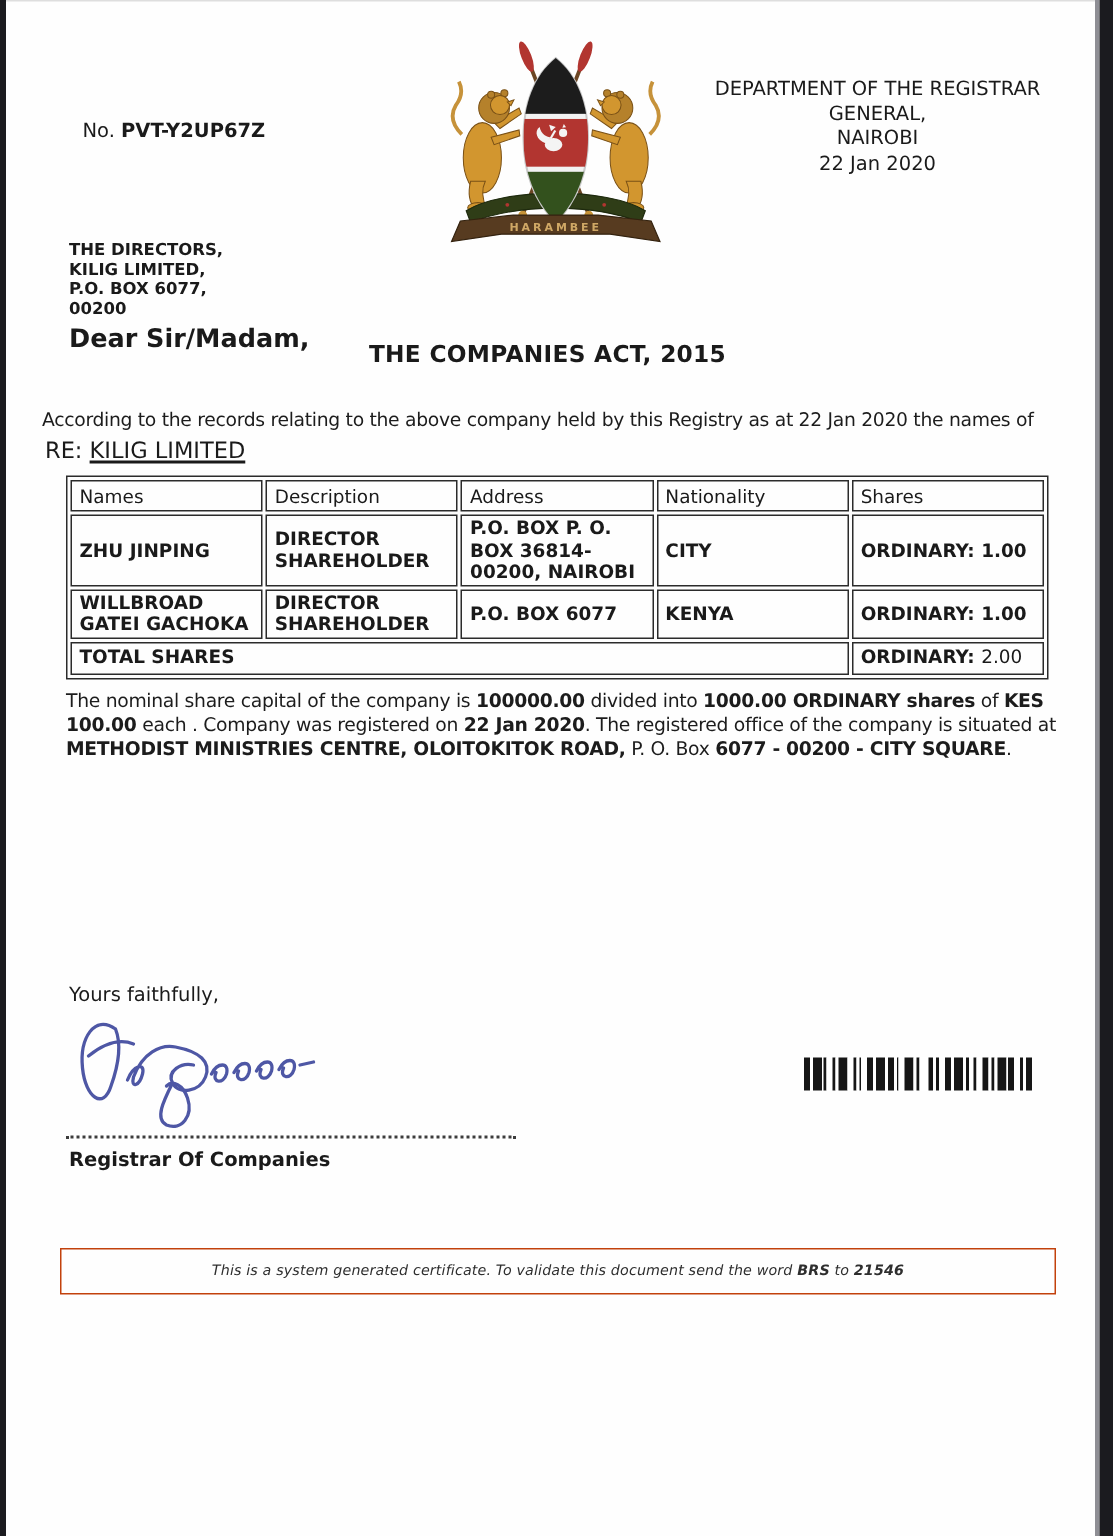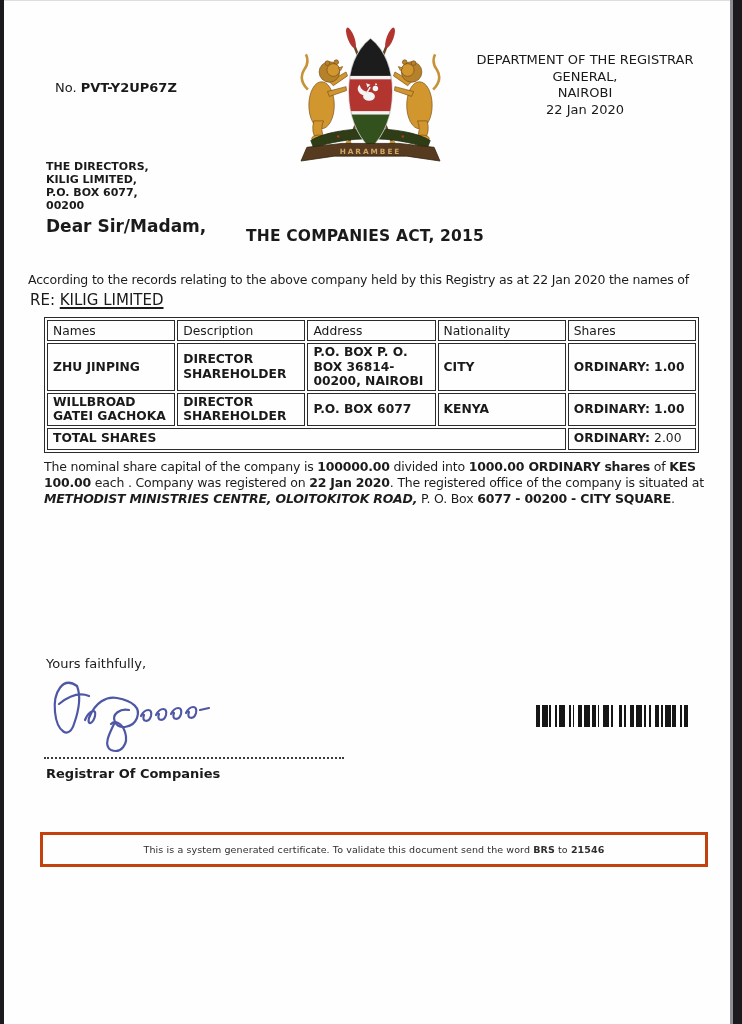--- a/index.html
+++ b/index.html
@@ -40,21 +40,21 @@
   .signature{position:absolute;left:45px;top:674px;}
   .dotted-line{position:absolute;left:44px;top:757px;width:300px;height:0;
                border-top:2px dotted #3c3c3c;}
   .registrar-title{position:absolute;left:46px;top:766px;font-size:13px;font-weight:bold;}
 
   .barcode{position:absolute;left:536px;top:705px;width:152px;height:22px;display:flex;}
   .barcode .bar-dark{background:#161616;}
   .barcode .bar-light{background:#ffffff;}
 
   .footer-box{position:absolute;left:40px;top:832px;width:662px;height:29px;
-              border:3px solid #c2410c;display:flex;align-items:center;justify-content:center;}
+              border:1px solid #c2410c;display:flex;align-items:center;justify-content:center;font-style:italic;}
   .footer-box .txt{font-size:9.5px;color:#2e2e2e;letter-spacing:0.1px;}
 </style>
 </head>
 <body>
 
 <div class="page">
 
   <div class="edge-left"></div>
   <div class="edge-right-soft"></div>
   <div class="edge-right"></div>
@@ -183,21 +183,21 @@
       <tr>
         <td colspan="4" class="total-label">TOTAL SHARES</td>
         <td class="total-value"><span style="font-weight: bold;">ORDINARY: </span><span style="font-weight: normal; text-align: right;">2.00</span></td>
       </tr>
     </tbody>
   </table>
 
   <div class="capital para">
     <div class="ln"><span style="font-weight: normal;">The nominal share capital of the company is </span><span style="font-weight: bold;">100000.00</span><span style="font-weight: normal;"> divided into </span><span style="font-weight: bold;">1000.00 ORDINARY shares</span><span style="font-weight: normal;"> of </span><span style="font-weight: bold;">KES</span></div>
     <div class="ln"><span style="font-weight: bold;">100.00</span><span style="font-weight: normal;"> each . Company was registered on </span><span style="font-weight: bold;">22 Jan 2020</span><span style="font-weight: normal;">. The registered office of the company is situated at</span></div>
-    <div class="ln"><span style="font-weight: bold; font-style: italic;">METHODIST MINISTRIES CENTRE, OLOITOKITOK ROAD,</span><span style="font-weight: normal;"> P. O. Box </span><span style="font-weight: bold;">6077 - 00200 - CITY SQUARE</span><span style="font-weight: normal;">.</span></div>
+    <div class="ln"><span style="font-weight: bold;">METHODIST MINISTRIES CENTRE, OLOITOKITOK ROAD,</span><span style="font-weight: normal;"> P. O. Box </span><span style="font-weight: bold;">6077 - 00200 - CITY SQUARE</span><span style="font-weight: normal;">.</span></div>
   </div>
 
   <div class="valediction">Yours faithfully,</div>
 
   <svg class="signature" width="180" height="85" viewBox="0 0 180 85">
     <g fill="none" stroke-width="2.2" stroke-linecap="round" stroke-linejoin="round" stroke="#4e57a5">
       <path d="M32,12 C18,2 8,18 10,38 C12,58 24,66 29,50 C34,36 36,22 32,12"></path>
       <path d="M14,30 C24,22 34,18 44,22"></path>
       <path d="M40,46 C44,36 52,34 50,42 C48,50 42,52 44,44 C50,28 62,22 72,24 C88,27 96,34 92,44 C88,54 74,56 70,48 C66,40 76,34 84,36"></path>
       <path d="M70,48 C64,60 58,72 66,76 C76,80 84,70 80,58 C77,49 70,46 66,50"></path>

